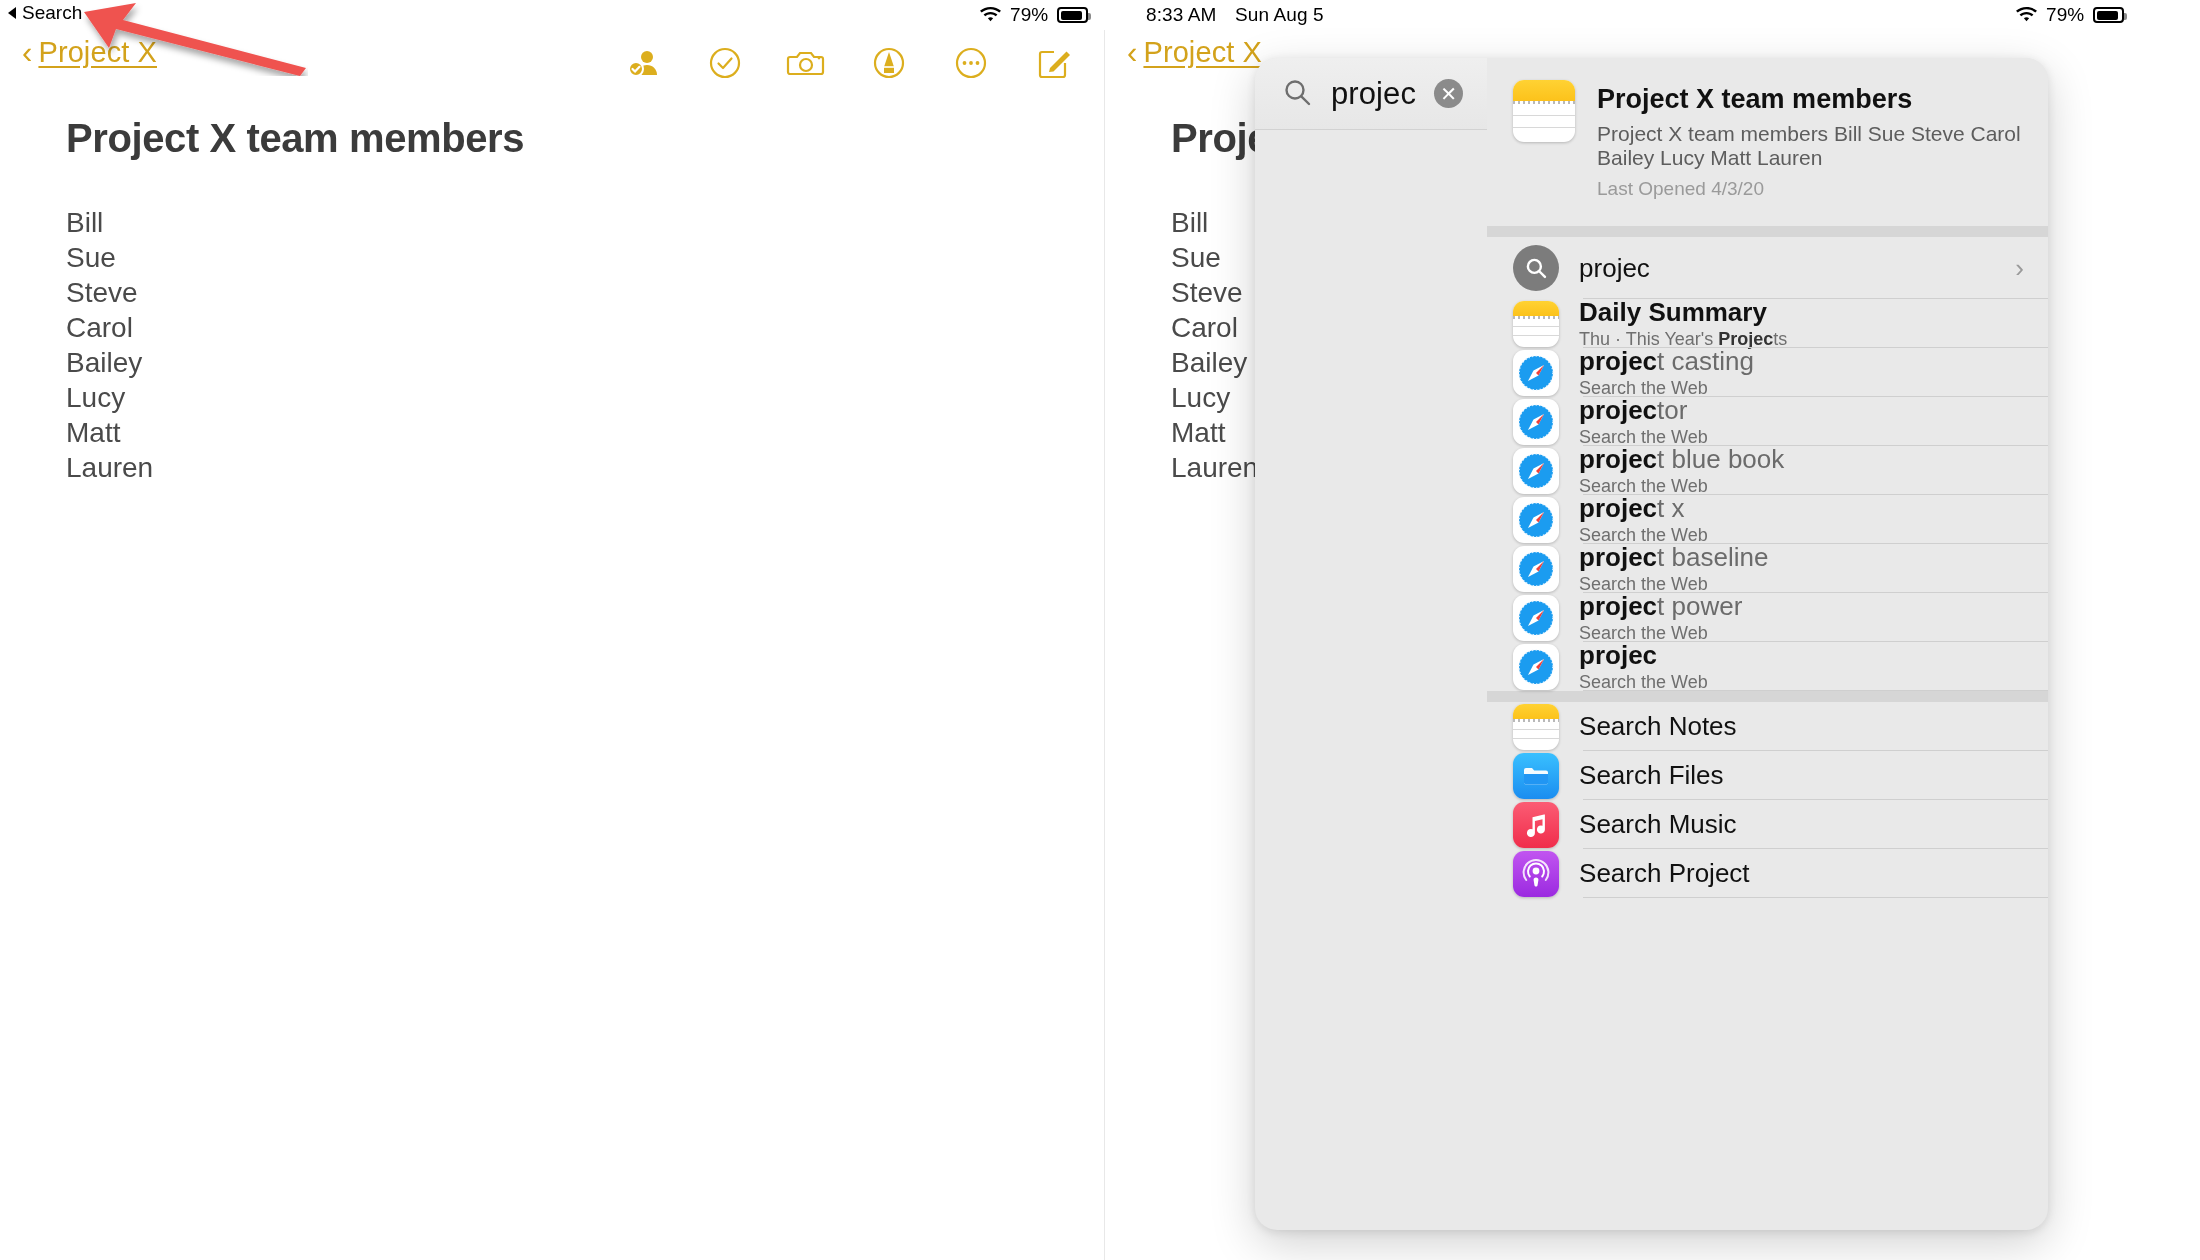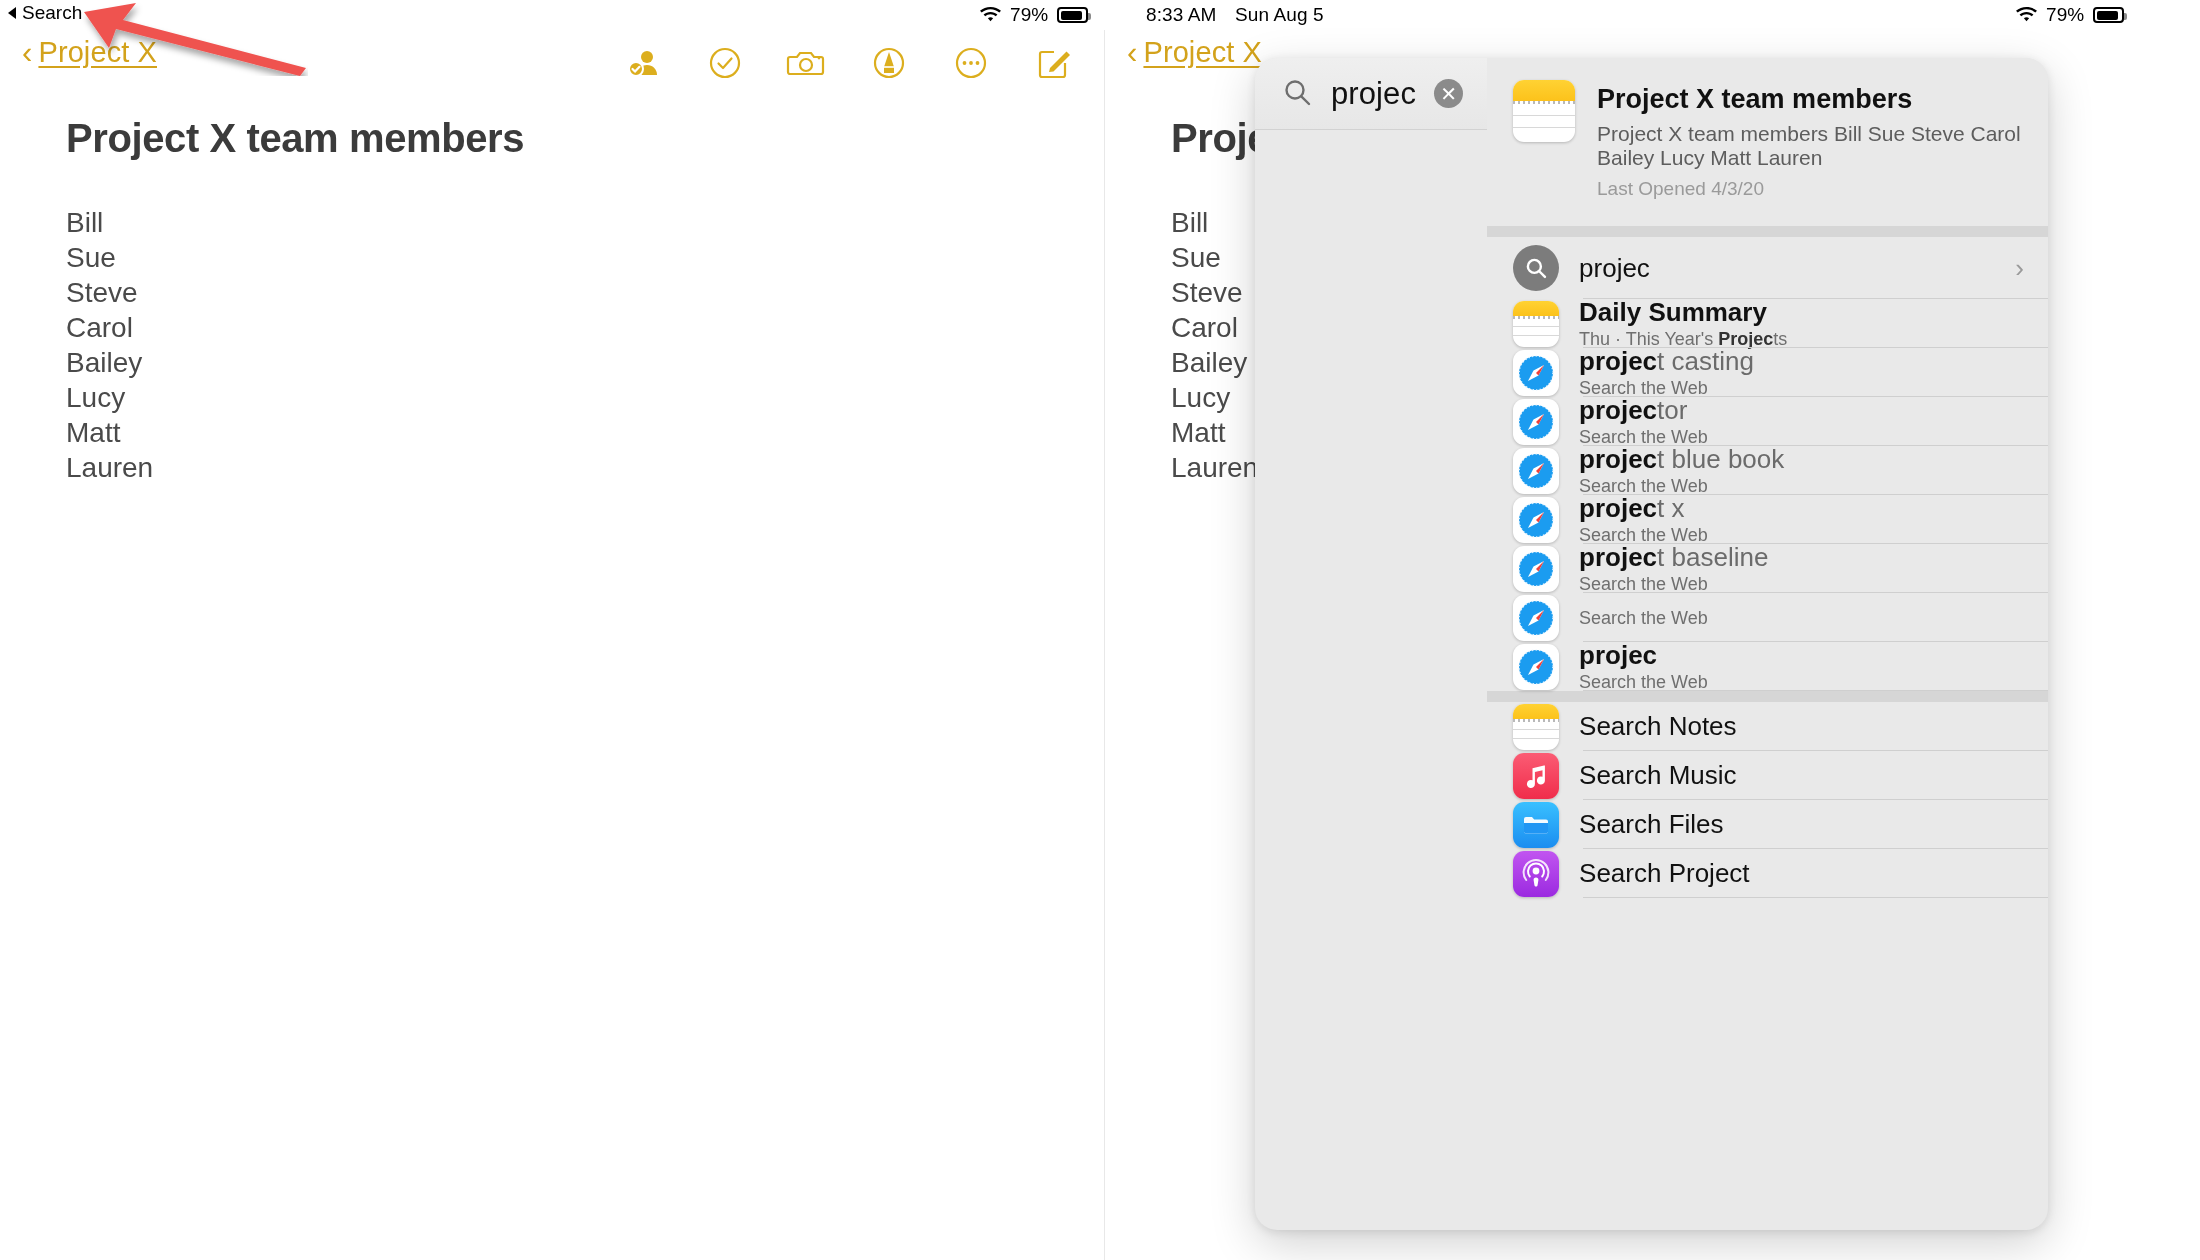--- a/index.html
+++ b/index.html
@@ -356,20 +356,21 @@
           <div class="row row-sugg">
             <div class="ic ic-safari">
               <svg width="40" height="40" viewBox="0 0 40 40">
                 <circle cx="20" cy="20" r="17" fill="#1b9cf0"></circle>
                 <circle cx="20" cy="20" r="17" fill="none" stroke="#e9f6ff" stroke-width="1.6" stroke-dasharray="1.2 2.4"></circle>
                 <path d="M28 12 L22.5 22.5 L12 28 L17.5 17.5 Z" fill="#fff"></path>
                 <path d="M28 12 L22.5 22.5 L20 20 Z" fill="#f0403a"></path>
               </svg>
             </div>
             <div class="rtext">
+              <div class="r-title"><span class="hl">projec</span><span class="dim">t power</span></div>
               <div class="r-sub">Search the Web</div>
             </div>
             <span class="sep"></span>
           </div>
           <div class="row row-sugg">
             <div class="ic ic-safari">
               <svg width="40" height="40" viewBox="0 0 40 40">
                 <circle cx="20" cy="20" r="17" fill="#1b9cf0"></circle>
                 <circle cx="20" cy="20" r="17" fill="none" stroke="#e9f6ff" stroke-width="1.6" stroke-dasharray="1.2 2.4"></circle>
                 <path d="M28 12 L22.5 22.5 L12 28 L17.5 17.5 Z" fill="#fff"></path>
@@ -391,36 +392,36 @@
             <div class="ic ic-notes">
               <div class="top"></div>
               <div class="perf" style="top:34%"></div>
               <div class="rule" style="top:56%"></div>
               <div class="rule" style="top:76%"></div>
             </div>
             <span class="rtext r-title">Search Notes</span>
             <span class="sep"></span>
           </div>
           <div class="row row-app">
-            <div class="ic ic-music">
-              <svg width="28" height="28" viewBox="0 0 28 28" fill="#fff">
-                <path d="M22 3.5L10.5 6.2v12.1a4 4 0 10 2.4 3.6V10l7.6-1.8v6.6a4 4 0 102.4 3.6V3.5z"></path>
-              </svg>
-            </div>
-            <span class="rtext r-title">Search Music</span>
-            <span class="sep"></span>
-          </div>
-          <div class="row row-app">
             <div class="ic ic-files">
               <svg width="30" height="30" viewBox="0 0 30 30">
                 <path d="M3 9a2 2 0 012-2h6l2.2 2.6H25a2 2 0 012 2v10a2 2 0 01-2 2H5a2 2 0 01-2-2z" fill="#fff" opacity=".95"></path>
                 <path d="M3 13h24v8.6a2 2 0 01-2 2H5a2 2 0 01-2-2z" fill="#2196f3"></path>
               </svg>
             </div>
             <span class="rtext r-title">Search Files</span>
+            <span class="sep"></span>
+          </div>
+          <div class="row row-app">
+            <div class="ic ic-music">
+              <svg width="28" height="28" viewBox="0 0 28 28" fill="#fff">
+                <path d="M22 3.5L10.5 6.2v12.1a4 4 0 10 2.4 3.6V10l7.6-1.8v6.6a4 4 0 102.4 3.6V3.5z"></path>
+              </svg>
+            </div>
+            <span class="rtext r-title">Search Music</span>
             <span class="sep"></span>
           </div>
           <div class="row row-app">
             <div class="ic ic-podcast">
               <svg width="30" height="30" viewBox="0 0 30 30" fill="none" stroke="#fff" stroke-width="2">
                 <circle cx="15" cy="12" r="3.4" fill="#fff" stroke="none"></circle>
                 <path d="M15 18.5c1.6 0 2.6 1 2.4 2.4l-.8 5c-.2 1-.8 1.6-1.6 1.6s-1.4-.6-1.6-1.6l-.8-5c-.2-1.4.8-2.4 2.4-2.4z" fill="#fff" stroke="none"></path>
                 <path d="M8.8 17.5a8 8 0 1112.4 0" stroke-linecap="round"></path>
                 <path d="M5.2 21a12.4 12.4 0 1119.6 0" stroke-linecap="round" opacity=".85"></path>
               </svg>

